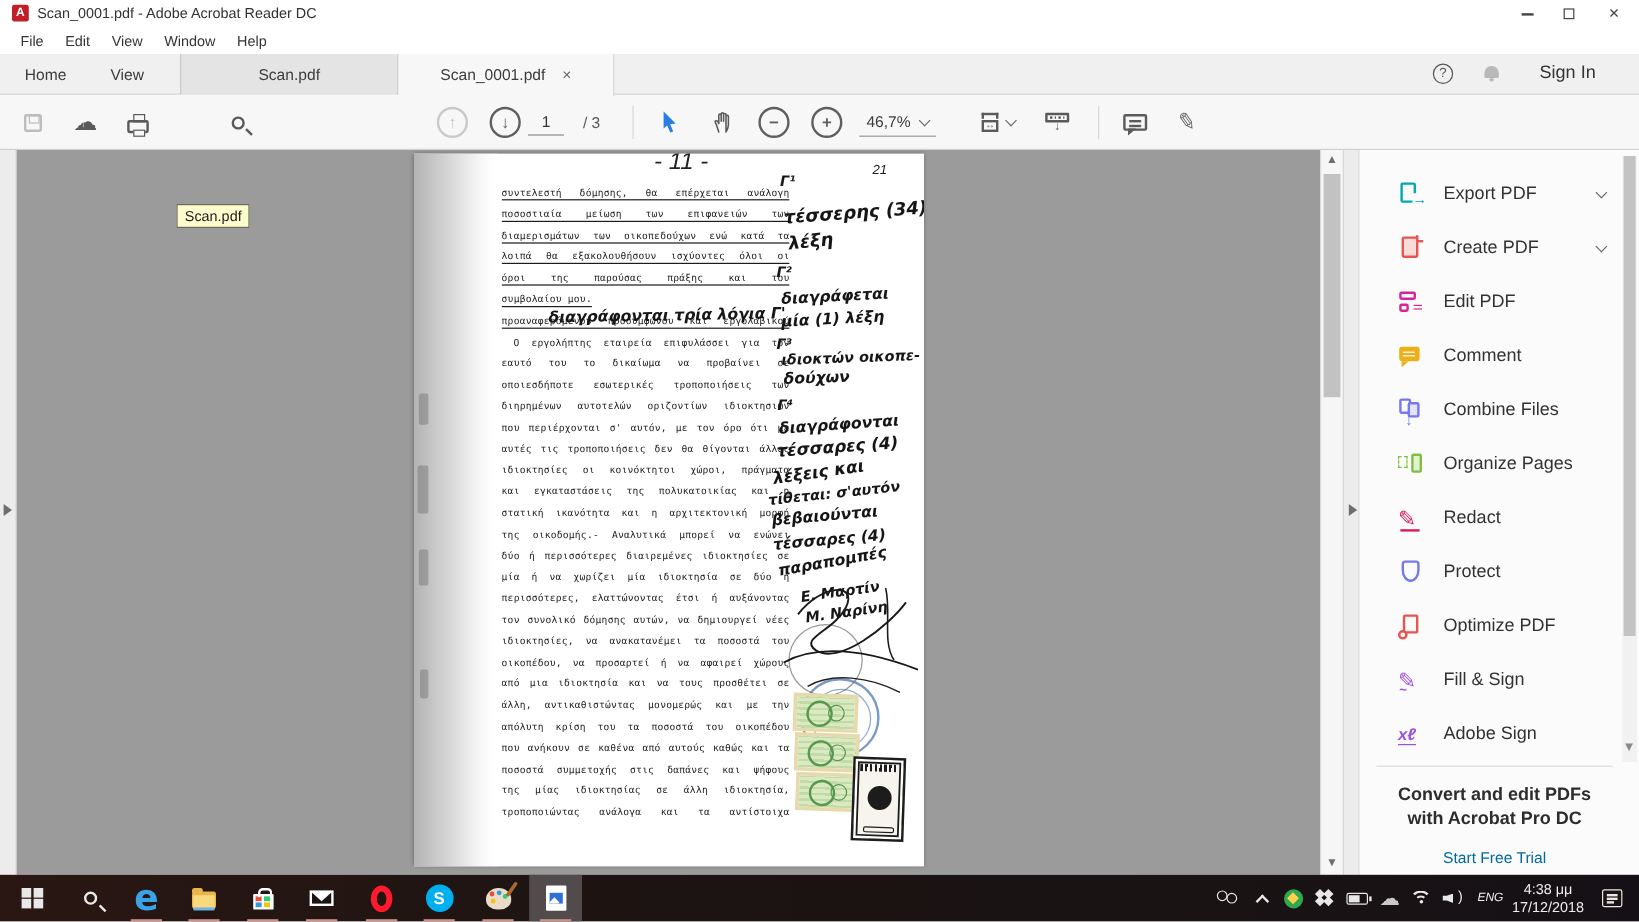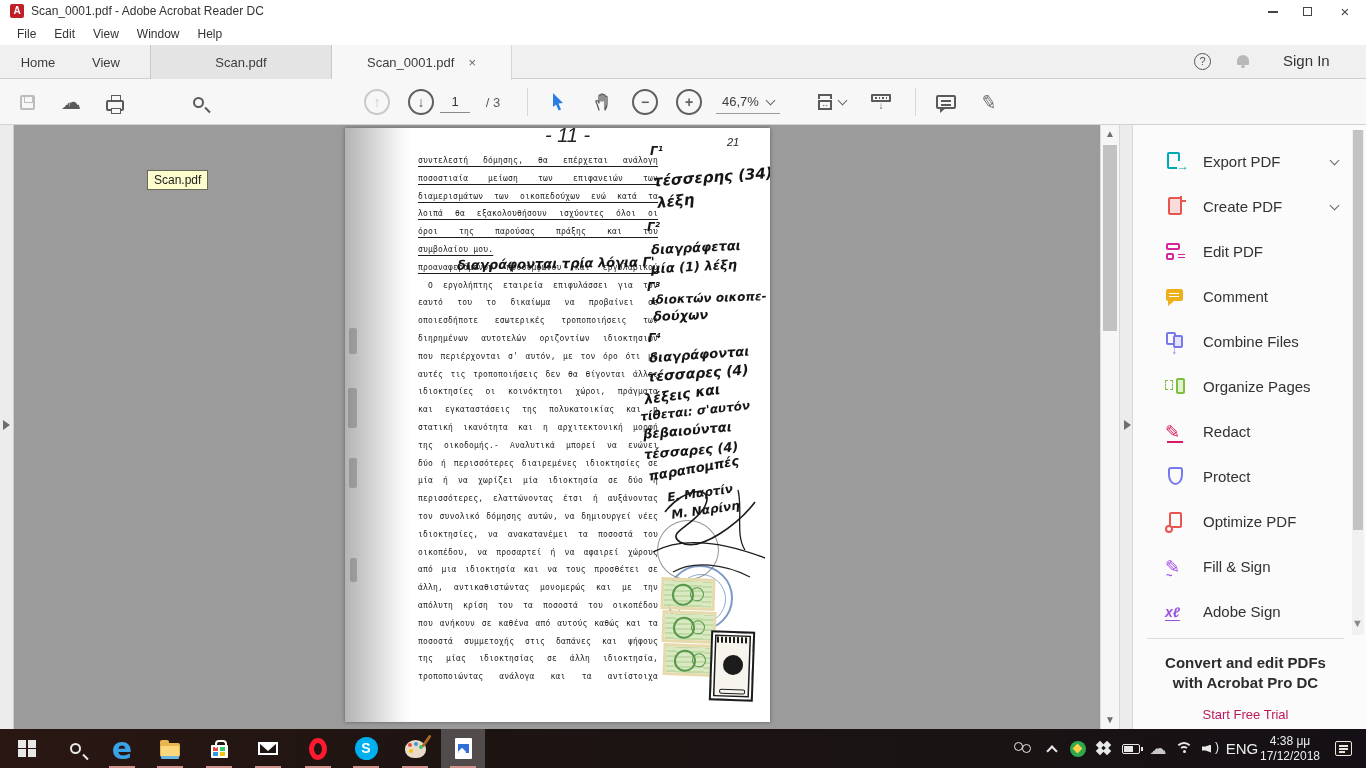--- a/index.html
+++ b/index.html
@@ -142,21 +142,21 @@
   .i-optimize .pg{left:4px;top:1px;width:13px;height:16px;border:2px solid #e8544f;}
   .i-optimize .gear{position:absolute;left:0px;bottom:0px;width:8px;height:8px;border:2px solid #e8544f;border-radius:50%;background:#fbfbfb;}
   .i-fill .pen{font-size:18px;color:#a04ee8;}
   .i-fill .wave{position:absolute;left:1px;bottom:-3px;color:#a04ee8;font-weight:bold;font-size:11px;}
   .i-adbsign{font-style:italic;font-weight:700;color:#9952e0;font-size:14px;line-height:22px;border-bottom:1.5px solid #9952e0;}
   .sb-scroll{position:absolute;right:2px;top:5px;width:12px;height:505px;background:#f1f1f1;}
   .sb-scroll .thumb{position:absolute;left:1px;top:0;width:10px;height:400px;background:#c3c3c3;}
   .sb-chev{position:absolute;right:3px;top:492px;color:#8a8a8a;font-size:11px;}
   .promo{position:absolute;left:14px;right:22px;top:513px;border-top:1px solid #dcdcdc;text-align:center;padding-top:14px;}
   .promo .b{font-size:15px;font-weight:bold;color:#2d2d2d;line-height:20px;}
-  .promo a{display:inline-block;margin-top:14px;font-size:13px;color:#be185d;text-decoration:none;}
+  .promo a{display:inline-block;margin-top:14px;font-size:13px;color:#0369a1;text-decoration:none;}
 
   
   .taskbar{position:absolute;left:0;bottom:0;width:1366px;height:39px;
     background:linear-gradient(90deg,#2a1713,#1d1412 35%,#191314 75%,#151015);}
   .tb-cell{position:absolute;top:0;bottom:0;width:44px;display:flex;align-items:center;justify-content:center;}
   .tb-cell .ind{position:absolute;left:9px;right:9px;bottom:0;height:2px;background:#cf928b;}
   .cell-active{background:#514c4b;}
   .win-logo{display:grid;grid-template-columns:8px 8px;grid-template-rows:8px 8px;gap:1.5px;}
   .win-logo i{background:#e8e8e8;}
   .tsearch{width:11px;height:11px;border:2px solid #e8e8e8;border-radius:50%;position:relative;}
@@ -197,21 +197,21 @@
   .cloud-ic{font-size:17px;color:#c9c9c9;line-height:17px;}
   .wifi-ic{position:relative;width:18px;height:14px;overflow:hidden;}
   .wifi-ic i{position:absolute;border:2px solid transparent;border-top-color:#e8e8e8;border-radius:50%;}
   .wifi-ic .w1{left:0;top:0;width:18px;height:18px;}
   .wifi-ic .w2{left:4px;top:4px;width:10px;height:10px;}
   .wifi-ic .w3{left:7.5px;top:8px;width:3px;height:3px;background:#e8e8e8;border:none;}
   .vol-ic{position:relative;width:18px;height:14px;}
   .vol-ic .spk{position:absolute;left:0;top:3px;width:9px;height:8px;background:#e8e8e8;
     clip-path:polygon(0 25%,40% 25%,100% 0,100% 100%,40% 75%,0 75%);}
   .vol-ic .wv{position:absolute;right:1px;top:-2px;font-size:12px;color:#e8e8e8;}
-  .lang{font-size:15px;color:#eee;}
+  .lang{font-size:10px;color:#eee;font-style:italic;}
   .clock{font-size:12px;color:#eee;text-align:center;line-height:15px;}
   .action-ic{width:17px;height:15px;border:1.5px solid #e8e8e8;border-radius:2px;position:relative;background:#1d1412;}
   .action-ic i{position:absolute;left:3px;width:9px;height:1.5px;background:#e8e8e8;}
   .action-ic .a1{top:3px}.action-ic .a2{top:6px}.action-ic .a3{top:9px;width:6px}
 </style>
 </head>
 <body>
 
 <div class="titlebar">
   <div class="app-icon">A</div>

